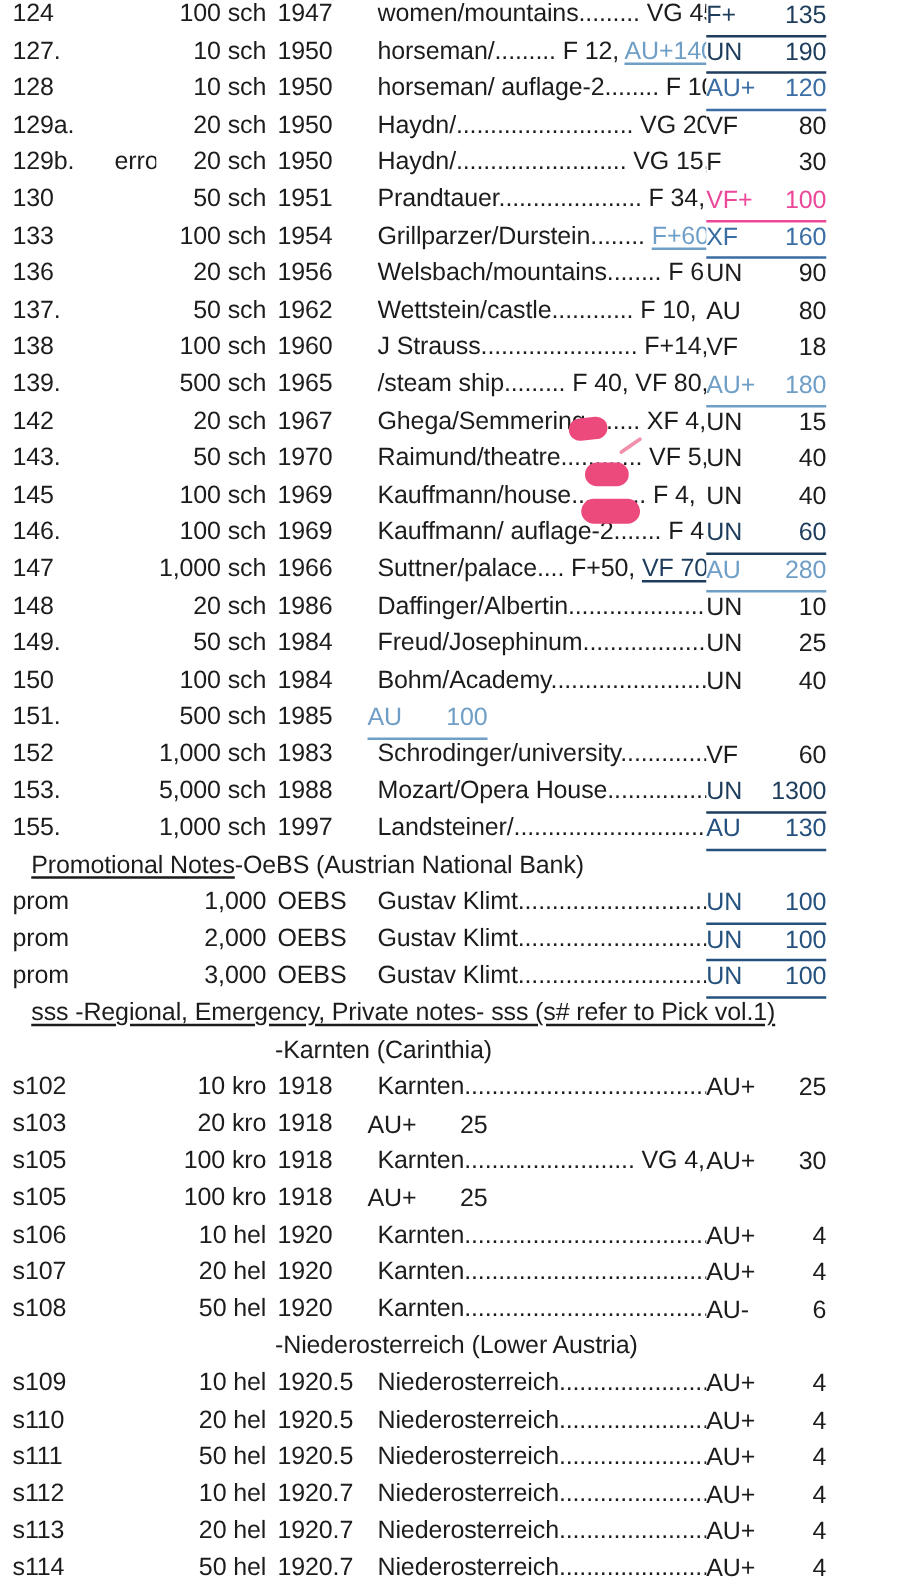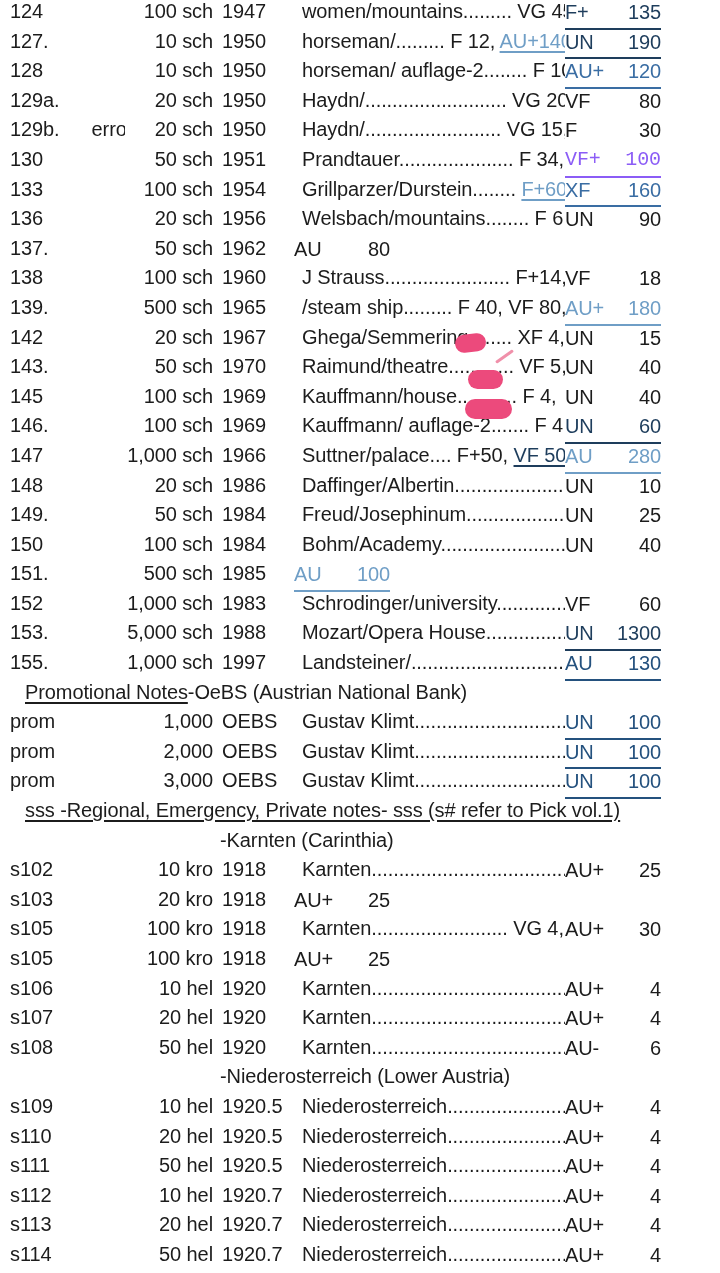--- a/index.html
+++ b/index.html
@@ -76,21 +76,21 @@
       <span class="tail">
         <span class="g">F</span>
         <span class="p">30</span>
       </span>
     </div>
     <div class="row">
       <span class="cat">130</span>
       <span class="denom">50 sch</span>
       <span class="year">1951</span>
       <span class="desc">Prandtauer..................... F 34,</span>
-      <span class="tail lnk" style="color: #8b5cf6; font-family: Liberation Mono, monospace;">
+      <span class="tail lnk" style="color: #ec4899;">
         <span class="g">VF+</span>
         <span class="p">100</span>
       </span>
     </div>
     <div class="row">
       <span class="cat">133</span>
       <span class="denom">100 sch</span>
       <span class="year">1954</span>
       <span class="desc">Grillparzer/Durstein........ <span class="inlink" style="color: rgb(111, 158, 198);">F+60</span>,</span>
       <span class="tail lnk" style="color: rgb(58, 109, 163);">
@@ -105,20 +105,21 @@
       <span class="desc">Welsbach/mountains........ F 6,</span>
       <span class="tail">
         <span class="g">UN</span>
         <span class="p">90</span>
       </span>
     </div>
     <div class="row">
       <span class="cat">137.</span>
       <span class="denom">50 sch</span>
       <span class="year">1962</span>
+      <span class="desc">Wettstein/castle............ F 10,</span>
       <span class="tail">
         <span class="g">AU</span>
         <span class="p">80</span>
       </span>
     </div>
     <div class="row">
       <span class="cat">138</span>
       <span class="denom">100 sch</span>
       <span class="year">1960</span>
       <span class="desc">J Strauss....................... F+14,</span>
@@ -174,21 +175,21 @@
       <span class="desc">Kauffmann/ auflage-2....... F 4,</span>
       <span class="tail lnk" style="color: rgb(30, 61, 92);">
         <span class="g">UN</span>
         <span class="p">60</span>
       </span>
     </div>
     <div class="row">
       <span class="cat">147</span>
       <span class="denom">1,000 sch</span>
       <span class="year">1966</span>
-      <span class="desc">Suttner/palace.... F+50, <span class="inlink" style="color: rgb(30, 61, 92);">VF 50</span>,</span>
+      <span class="desc">Suttner/palace.... F+50, <span class="inlink" style="color: rgb(30, 61, 92);">VF 70</span>,</span>
       <span class="tail lnk" style="color: rgb(111, 158, 198);">
         <span class="g">AU</span>
         <span class="p">280</span>
       </span>
     </div>
     <div class="row">
       <span class="cat">148</span>
       <span class="denom">20 sch</span>
       <span class="year">1986</span>
       <span class="desc">Daffinger/Albertin....................</span>

